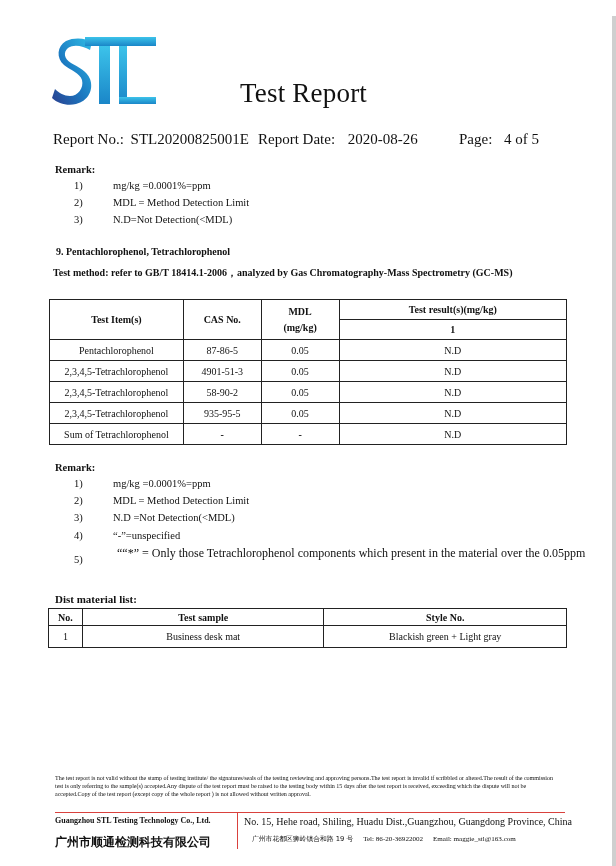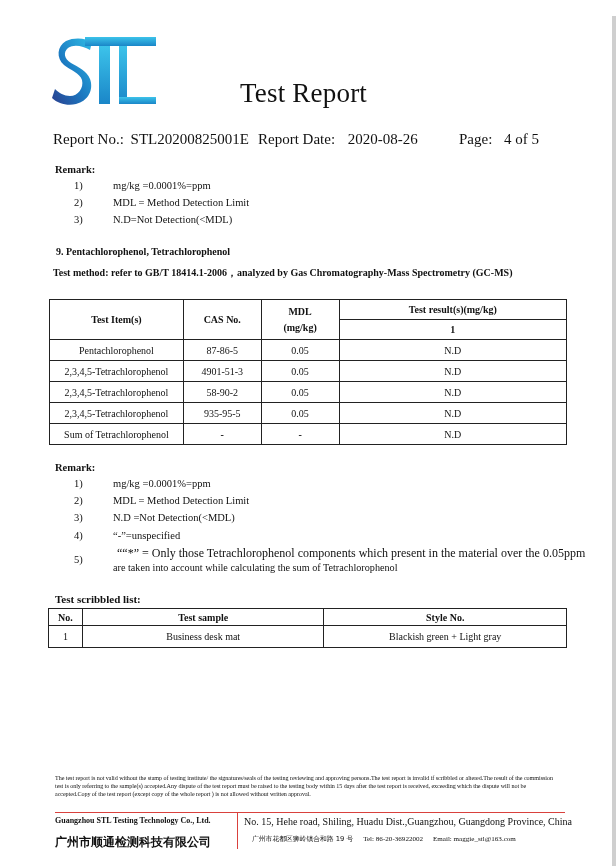--- a/index.html
+++ b/index.html
@@ -162,24 +162,23 @@
   <span class="remark-num">3)</span>
   <span class="remark-txt">N.D =Not Detection(&lt;MDL)</span>
 </div>
 <div class="abs remark-row" style="left:0; top:530px; width:616px; height:14px;">
   <span class="remark-num">4)</span>
   <span class="remark-txt">“-”=unspecified</span>
 </div>
 <div class="abs remark-row" style="left:0; top:546px; width:616px; height:30px;">
   <span class="remark-num" style="top:8px">5)</span>
   <span class="remark-txt" style="left:117px; top:0; white-space:nowrap; font-size:12px;">““*” = Only those Tetrachlorophenol components which present in the material over the 0.05ppm</span>
-  <span class="remark-txt" style="top:16px; font-size:10.2px;">are taken into account while calculating the sum of Tetrachlorophenol</span>
-</div>
-
-<div class="abs mat-title">Test scribbled list:</div>
+</div>
+
+<div class="abs mat-title">Dist material list:</div>
 <table class="grid" style="left:48px; top:608px; width:519px;">
   <colgroup>
     <col style="width:34px">
       <col style="width:242px">
       <col style="width:243px">
   </colgroup>
   <tbody>
       <tr style="height:17px">
     <td class="h">No.</td>
     <td class="h">Test sample</td>

